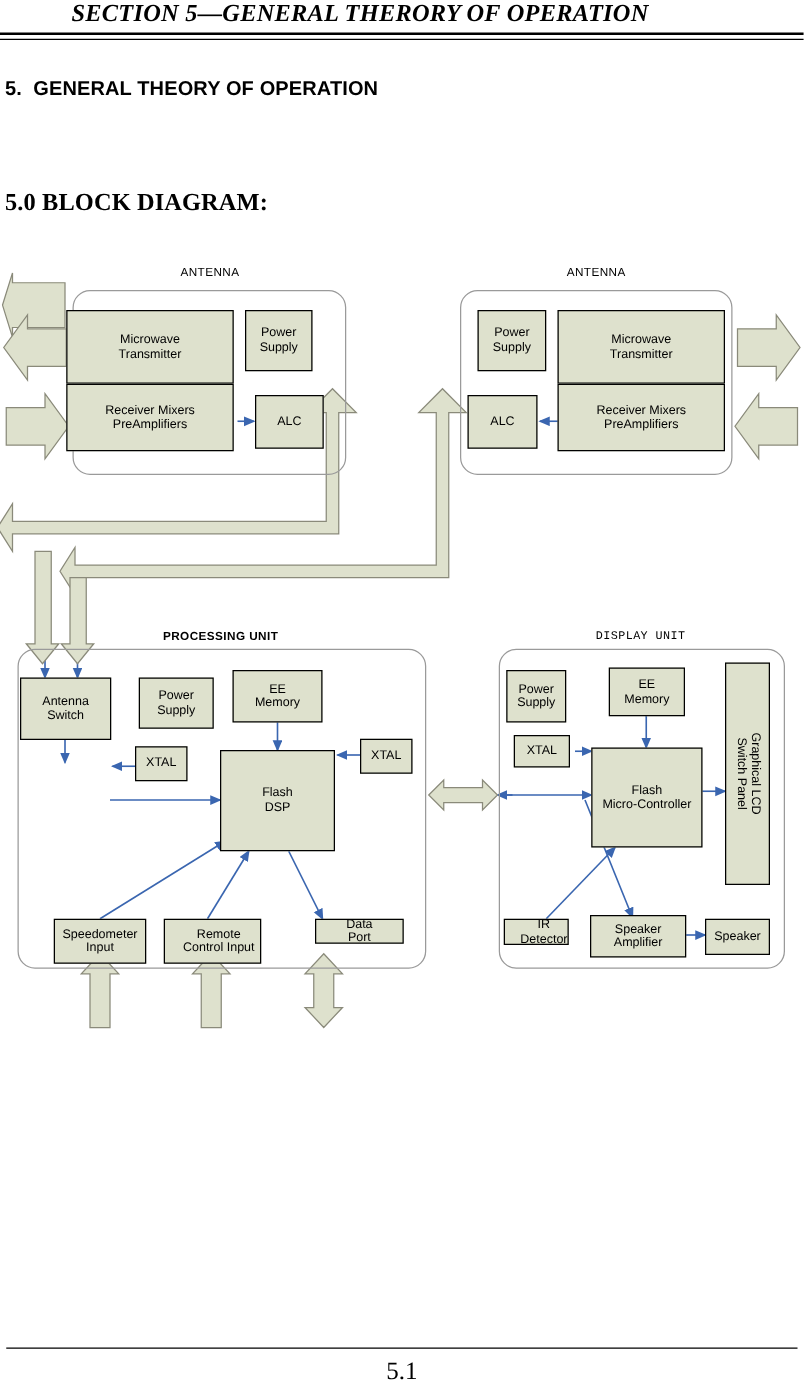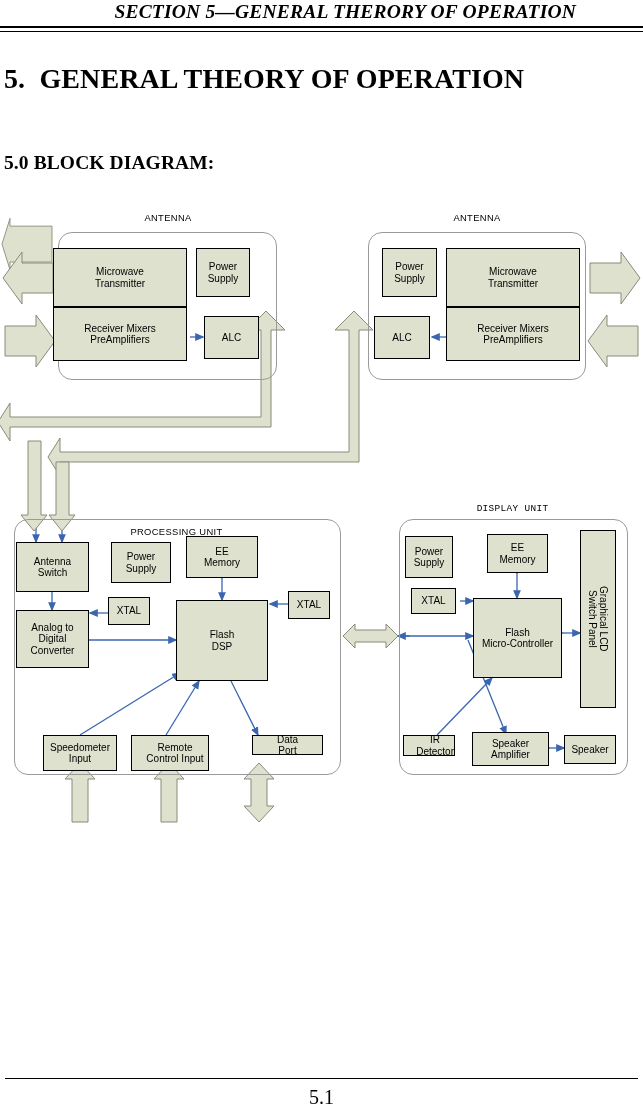--- a/index.html
+++ b/index.html
@@ -1,27 +1,27 @@
 <!DOCTYPE html>
 <html><head>
 <meta charset="utf-8">
 <style>
   html,body{margin:0;padding:0;background:#fff;}
   body{width:643px;height:1115px;position:relative;overflow:hidden;
        font-family:"Liberation Sans",sans-serif;color:#000;}
 
   
-  #running-head{position:absolute;left:0;top:0;width:576px;text-align:right;
+  #running-head{position:absolute;left:0;top:0;width:576px;text-align:center;
       font-family:"Liberation Serif",serif;font-style:italic;font-weight:700;
       font-size:19.5px;letter-spacing:.2px;top:1px;}
   #head-rule{position:absolute;left:0;top:26px;width:643px;height:0;
       border-top:2px solid #000;border-bottom:1px solid #000;height:3px;}
 
-  #h1{position:absolute;left:4px;top:63px;font-family:Liberation Serif, serif;
-      font-weight:700;font-size:28px;letter-spacing:.1px;white-space:pre;}
+  #h1{position:absolute;left:4px;top:63px;font-family:Liberation Sans, sans-serif;
+      font-weight:700;font-size:16px;letter-spacing:.1px;white-space:pre;}
   #h2{position:absolute;left:4px;top:152px;font-family:"Liberation Serif",serif;
       font-weight:700;font-size:19.5px;letter-spacing:.1px;white-space:pre;}
 
   #foot-rule{position:absolute;left:5px;top:1078px;width:633px;border-top:1.3px solid #000;}
   #page-num{position:absolute;left:0;top:1086px;width:643px;text-align:center;
       font-family:"Liberation Serif",serif;font-size:20px;}
 
   
   #diagram{position:absolute;left:0;top:0;width:643px;height:1115px;}
   #svg-layer{position:absolute;left:0;top:0;width:643px;height:1115px;}
@@ -173,46 +173,41 @@
 Transmitter</span>
   </div>
   <div class="box" style="left:374px;top:316px;width:56px;height:43px;">
     <span>ALC</span>
   </div>
   <div class="box" style="left:446px;top:307px;width:134px;height:54px;">
     <span>Receiver Mixers
 PreAmplifiers</span>
   </div>
 
-  <div class="unit-label" style="left:14px;top:526px;width:325px;">PROCESSING UNIT</div>
+  <div class="unit-label" style="left:14px;top:503px;width:325px;font-weight:bold;">PROCESSING UNIT</div>
   <div class="unit" style="left:14px;top:519px;width:325px;height:254px;"></div>
 
   <div class="box" style="left:16px;top:542px;width:73px;height:50px;">
     <span>Antenna
 Switch</span>
   </div>
   <div class="box" style="left:111px;top:542px;width:60px;height:41px;">
     <span>Power
 Supply</span>
   </div>
   <div class="box" style="left:186px;top:536px;width:72px;height:42px;">
     <span>EE
 Memory</span>
   </div>
   <div class="box" style="left:108px;top:597px;width:42px;height:28px;">
     <span>XTAL</span>
   </div>
   <div class="box" style="left:288px;top:591px;width:42px;height:28px;">
     <span>XTAL</span>
   </div>
-  <div class="box" style="left:16px;top:610px;width:73px;height:58px;">
-    <span>Analog to
-Digital
-Converter</span>
-  </div>
   <div class="box" style="left:176px;top:600px;width:92px;height:81px;">
     <span>Flash
 DSP</span>
   </div>
   <div class="box" style="left:43px;top:735px;width:74px;height:36px;">
     <span>Speedometer
 Input</span>
   </div>
   <div class="box" style="left:131px;top:735px;width:78px;height:36px;padding-left:10px;">
     <span>Remote

